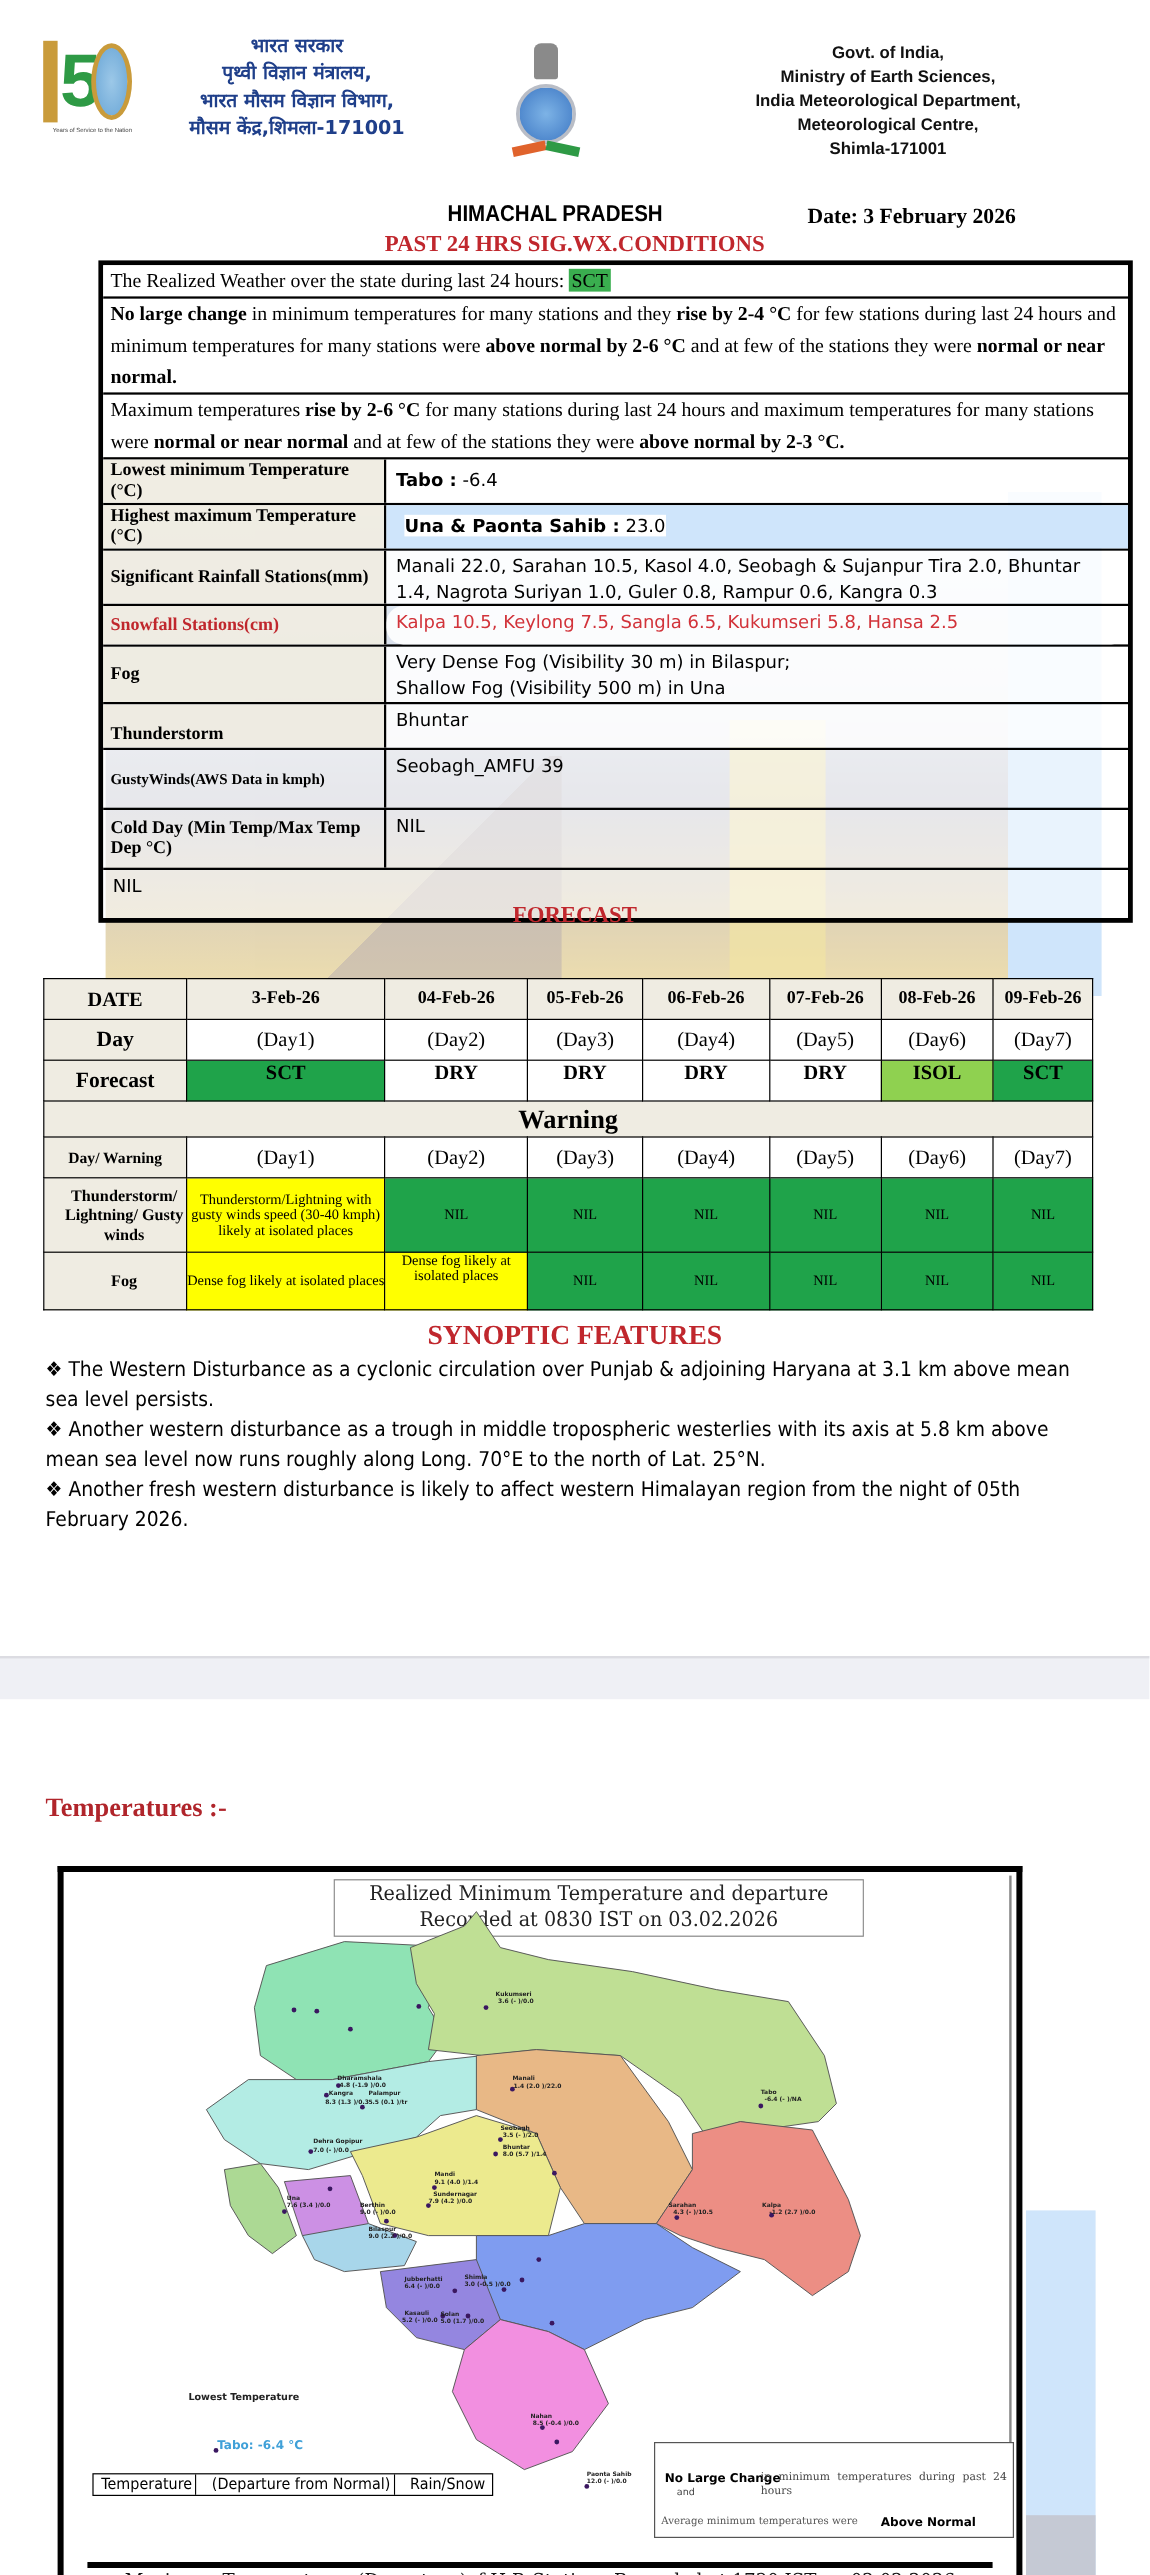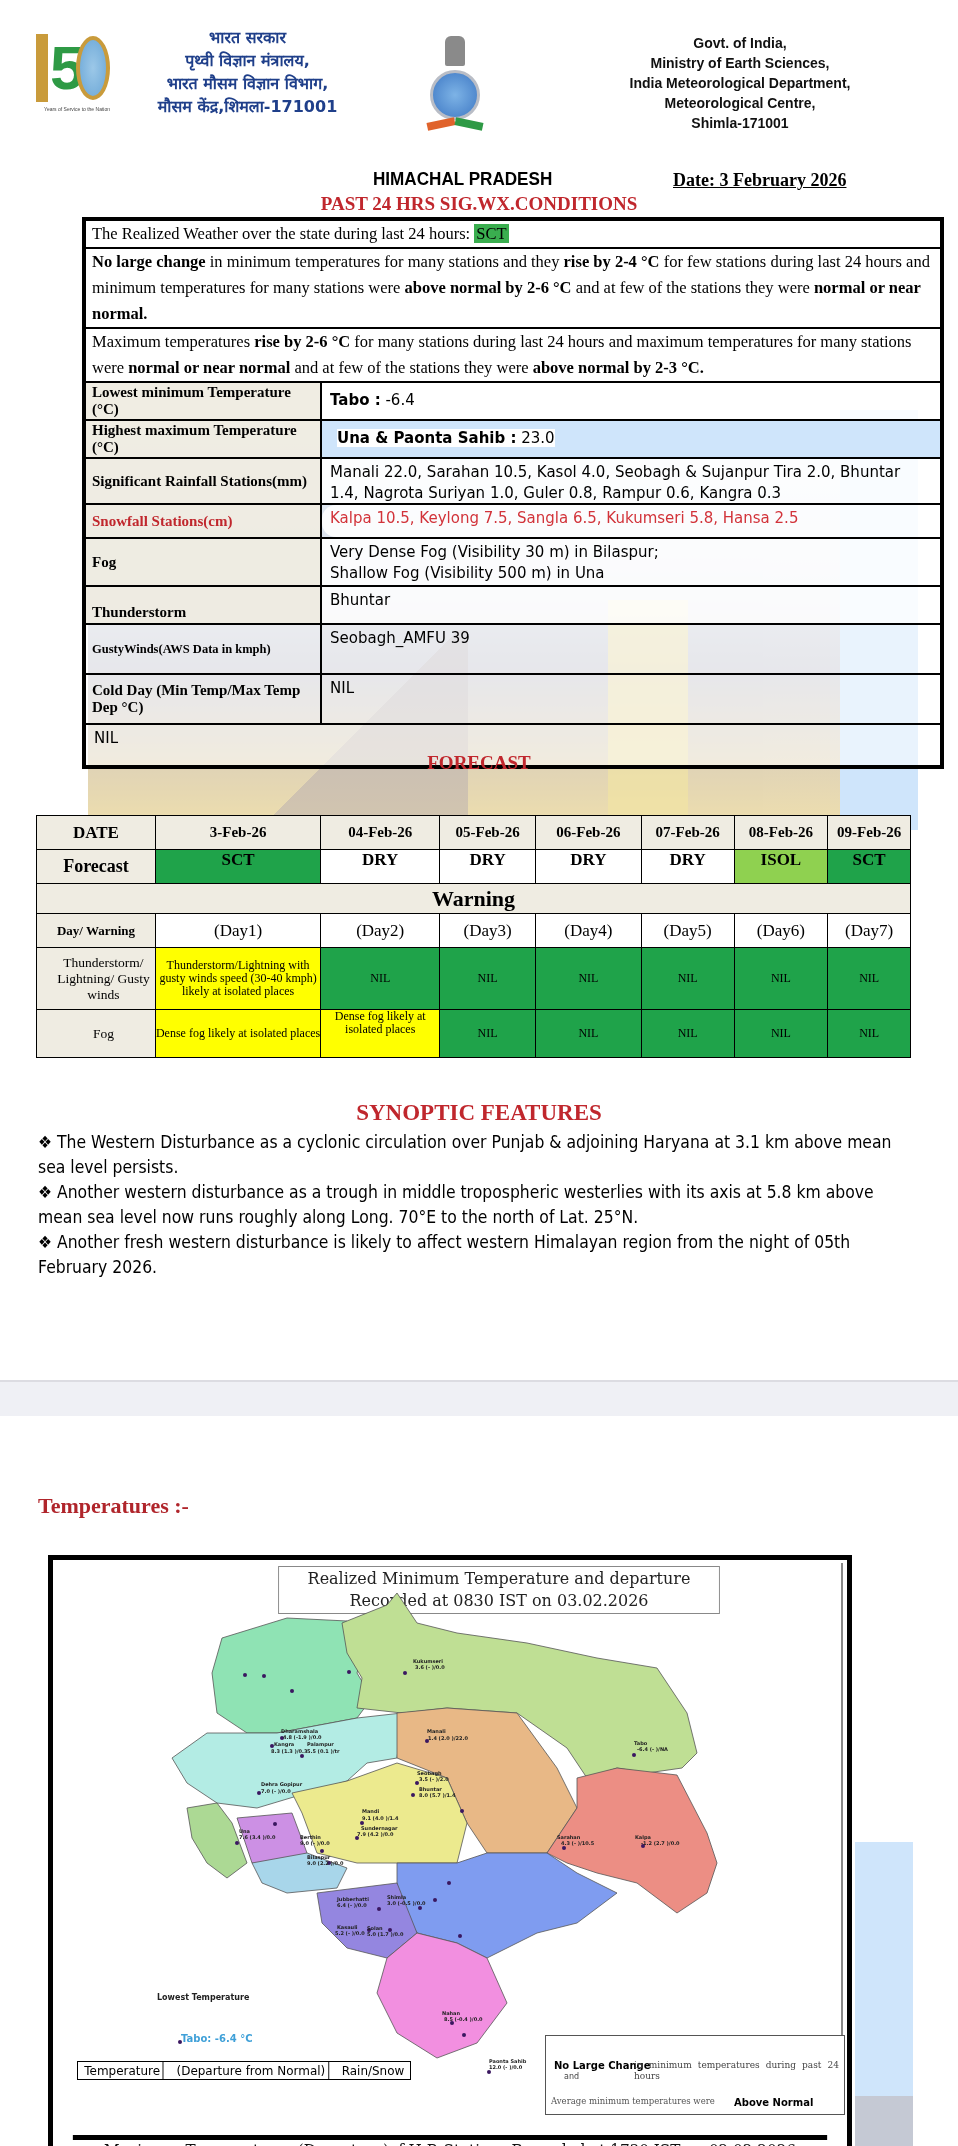--- a/index.html
+++ b/index.html
@@ -19,21 +19,21 @@
 
   .hindi { position: absolute; left: 140px; top: 26px; width: 215px; text-align: center; font: bold 16px "DejaVu Sans", sans-serif; color: #1f3f8a; line-height: 23px; }
   .emblem { position: absolute; left: 425px; top: 36px; width: 60px; height: 100px; }
   .emblem .lion { position: absolute; left: 20px; top: 0; width: 20px; height: 30px; background: #8a8a8a; border-radius: 6px 6px 2px 2px; }
   .emblem .globe { position: absolute; left: 5px; top: 34px; width: 50px; height: 50px; border-radius: 50%; background: radial-gradient(#7db3e6, #3e78c4); border: 3px solid #b9bdc6; }
   .emblem .ribbon-l { position: absolute; left: 2px; top: 84px; width: 28px; height: 8px; background: #e0632c; transform: rotate(-12deg); }
   .emblem .ribbon-r { position: absolute; left: 30px; top: 84px; width: 28px; height: 8px; background: #2e9a45; transform: rotate(12deg); }
   .english { position: absolute; left: 615px; top: 33px; width: 250px; text-align: center; font: bold 14px "Liberation Sans", sans-serif; line-height: 20px; color: #111; }
 
   .state { position: absolute; left: 373px; top: 168px; font: bold 19px "Liberation Sans", sans-serif; transform: scaleX(.9); transform-origin: left; }
-  .date { position: absolute; left: 673px; top: 170px; font: bold 18px "Liberation Serif", serif; text-decoration: underline; }
+  .date { position: absolute; left: 673px; top: 170px; font: bold 18px "Liberation Serif", serif; }
   .red-head { color: #c0272d; font-weight: bold; text-align: center; font-family: "Liberation Serif", serif; }
   .past { position: absolute; left: 0; width: 958px; top: 193px; font-size: 19px; }
 
   .sig { position: absolute; left: 42px; top: 217px; width: 862px; border: 4px solid #000; background: transparent; border-collapse: collapse; margin-left: 40px; }
   .sig .row { border-bottom: 2px solid #000; background: rgba(255,255,255,.92); font-size: 16.5px; line-height: 26px; padding: 0 6px; }
   .sig .row b { font-weight: bold; }
   .sct-hl { background: #3aae4f; padding: 0 2px; }
   .grid2 { display: flex; border-bottom: 2px solid #000; }
   .grid2:last-child { border-bottom: none; }
   .grid2 .lab { width: 236px; background: rgba(239,236,226,.95); border-right: 2px solid #000; font: bold 15px "Liberation Serif", serif; line-height: 17px; padding: 2px 6px; display: flex; align-items: center; }
@@ -51,21 +51,21 @@
   .fc .head { background: #efece2; font-weight: bold; }
   .fc .datecell { font-weight: bold; font-size: 15px; }
   .fc .g { background: #1fa34a; }
   .fc .lg { background: #8fd150; }
   .fc .y { background: #ffff00; font-size: 12px; line-height: 13px; }
   .fc .w { background: #fff; }
   .fc .b { font-weight: bold; }
   .fc .nil { background: #1fa34a; font-size: 12px; }
   .fc .warn { background: #efece2; font: bold 22px "Liberation Serif", serif; height: 30px; }
   .fc .dw { font-size: 13px; font-weight: bold; background: #efece2; }
-  .fc .tl { font-size: 13.5px; font-weight: normal; background: #efece2; line-height: 16px; padding-left: 15px; }
+  .fc .tl { font-size: 13.5px; font-weight: bold; background: #efece2; line-height: 16px; padding-left: 15px; }
 
   .syn-title { position: absolute; left: 0; width: 958px; top: 1100px; font-size: 23px; }
   .syn { position: absolute; left: 38px; top: 1130px; width: 880px; font: 17px "DejaVu Sans", sans-serif; line-height: 25px; transform: scaleX(.92); transform-origin: left; width: 950px; }
   .syn p { margin: 0; }
 
   .gap { position: absolute; left: 0; top: 1380px; width: 958px; height: 36px; background: #eff0f5; border-top: 2px solid #dcdce2; }
 
   .temps { position: absolute; left: 38px; top: 1493px; font: bold 22px "Liberation Serif", serif; color: #b0252b; }
   .bgsky2 { position: absolute; left: 855px; top: 1842px; width: 58px; height: 304px; background: #cfe5fb; }
   .bgsky2 .hill { position: absolute; left: 0; bottom: 0; width: 58px; height: 50px; background: #c5c9d4; }
@@ -185,20 +185,30 @@
     <tbody>
         <tr>
       <td class="head" style="width:118px">DATE</td>
       <td class="head datecell" style="width:164px">3-Feb-26</td>
       <td class="head datecell" style="width:118px">04-Feb-26</td>
       <td class="head datecell" style="width:95px">05-Feb-26</td>
       <td class="head datecell" style="width:105px">06-Feb-26</td>
       <td class="head datecell" style="width:92px">07-Feb-26</td>
       <td class="head datecell" style="width:93px">08-Feb-26</td>
       <td class="head datecell" style="width:82px">09-Feb-26</td>
+    </tr>
+    <tr>
+      <td class="head" style="font-size:18px">Day</td>
+      <td class="w">(Day1)</td>
+      <td class="w">(Day2)</td>
+      <td class="w">(Day3)</td>
+      <td class="w">(Day4)</td>
+      <td class="w">(Day5)</td>
+      <td class="w">(Day6)</td>
+      <td class="w">(Day7)</td>
     </tr>
     <tr>
       <td class="head" style="font-size:18px">Forecast</td>
       <td class="g b" style="vertical-align:top">SCT</td>
       <td class="w b" style="vertical-align:top">DRY</td>
       <td class="w b" style="vertical-align:top">DRY</td>
       <td class="w b" style="vertical-align:top">DRY</td>
       <td class="w b" style="vertical-align:top">DRY</td>
       <td class="lg b" style="vertical-align:top">ISOL</td>
       <td class="g b" style="vertical-align:top">SCT</td>

